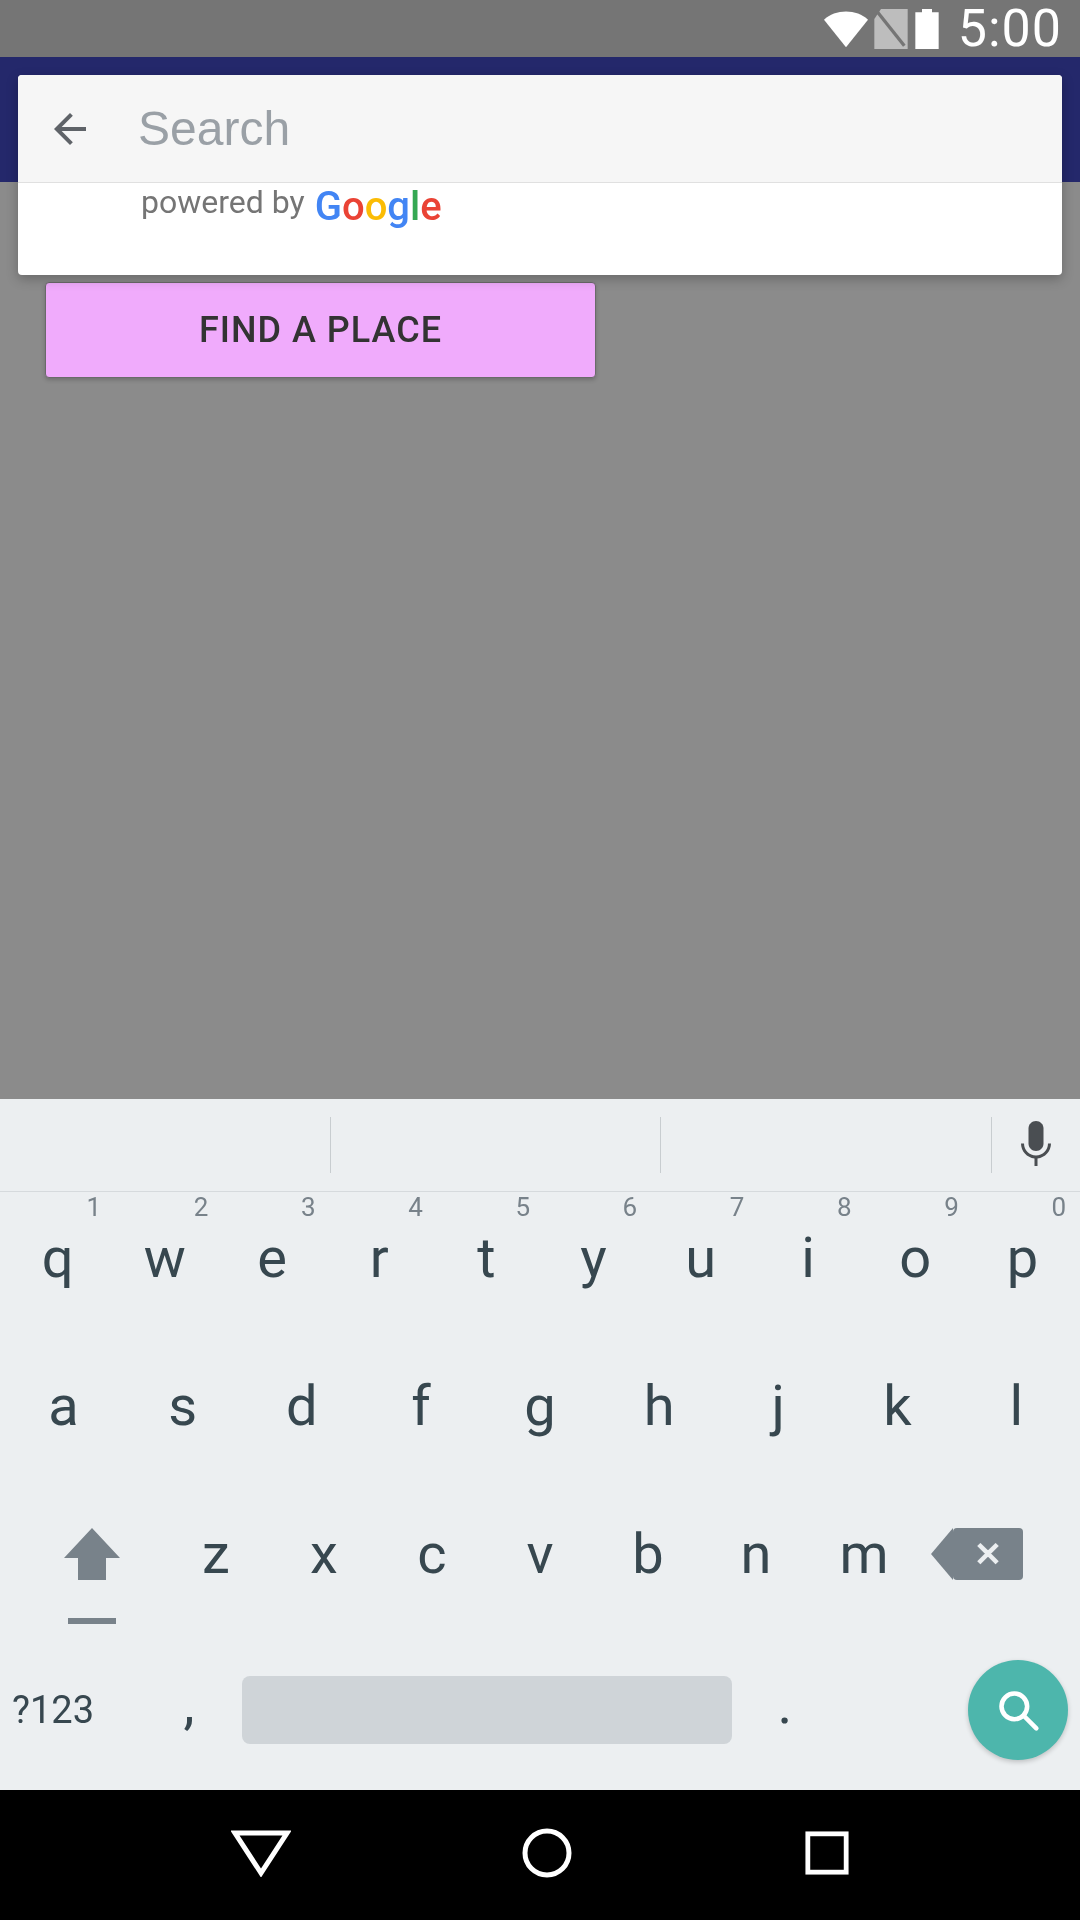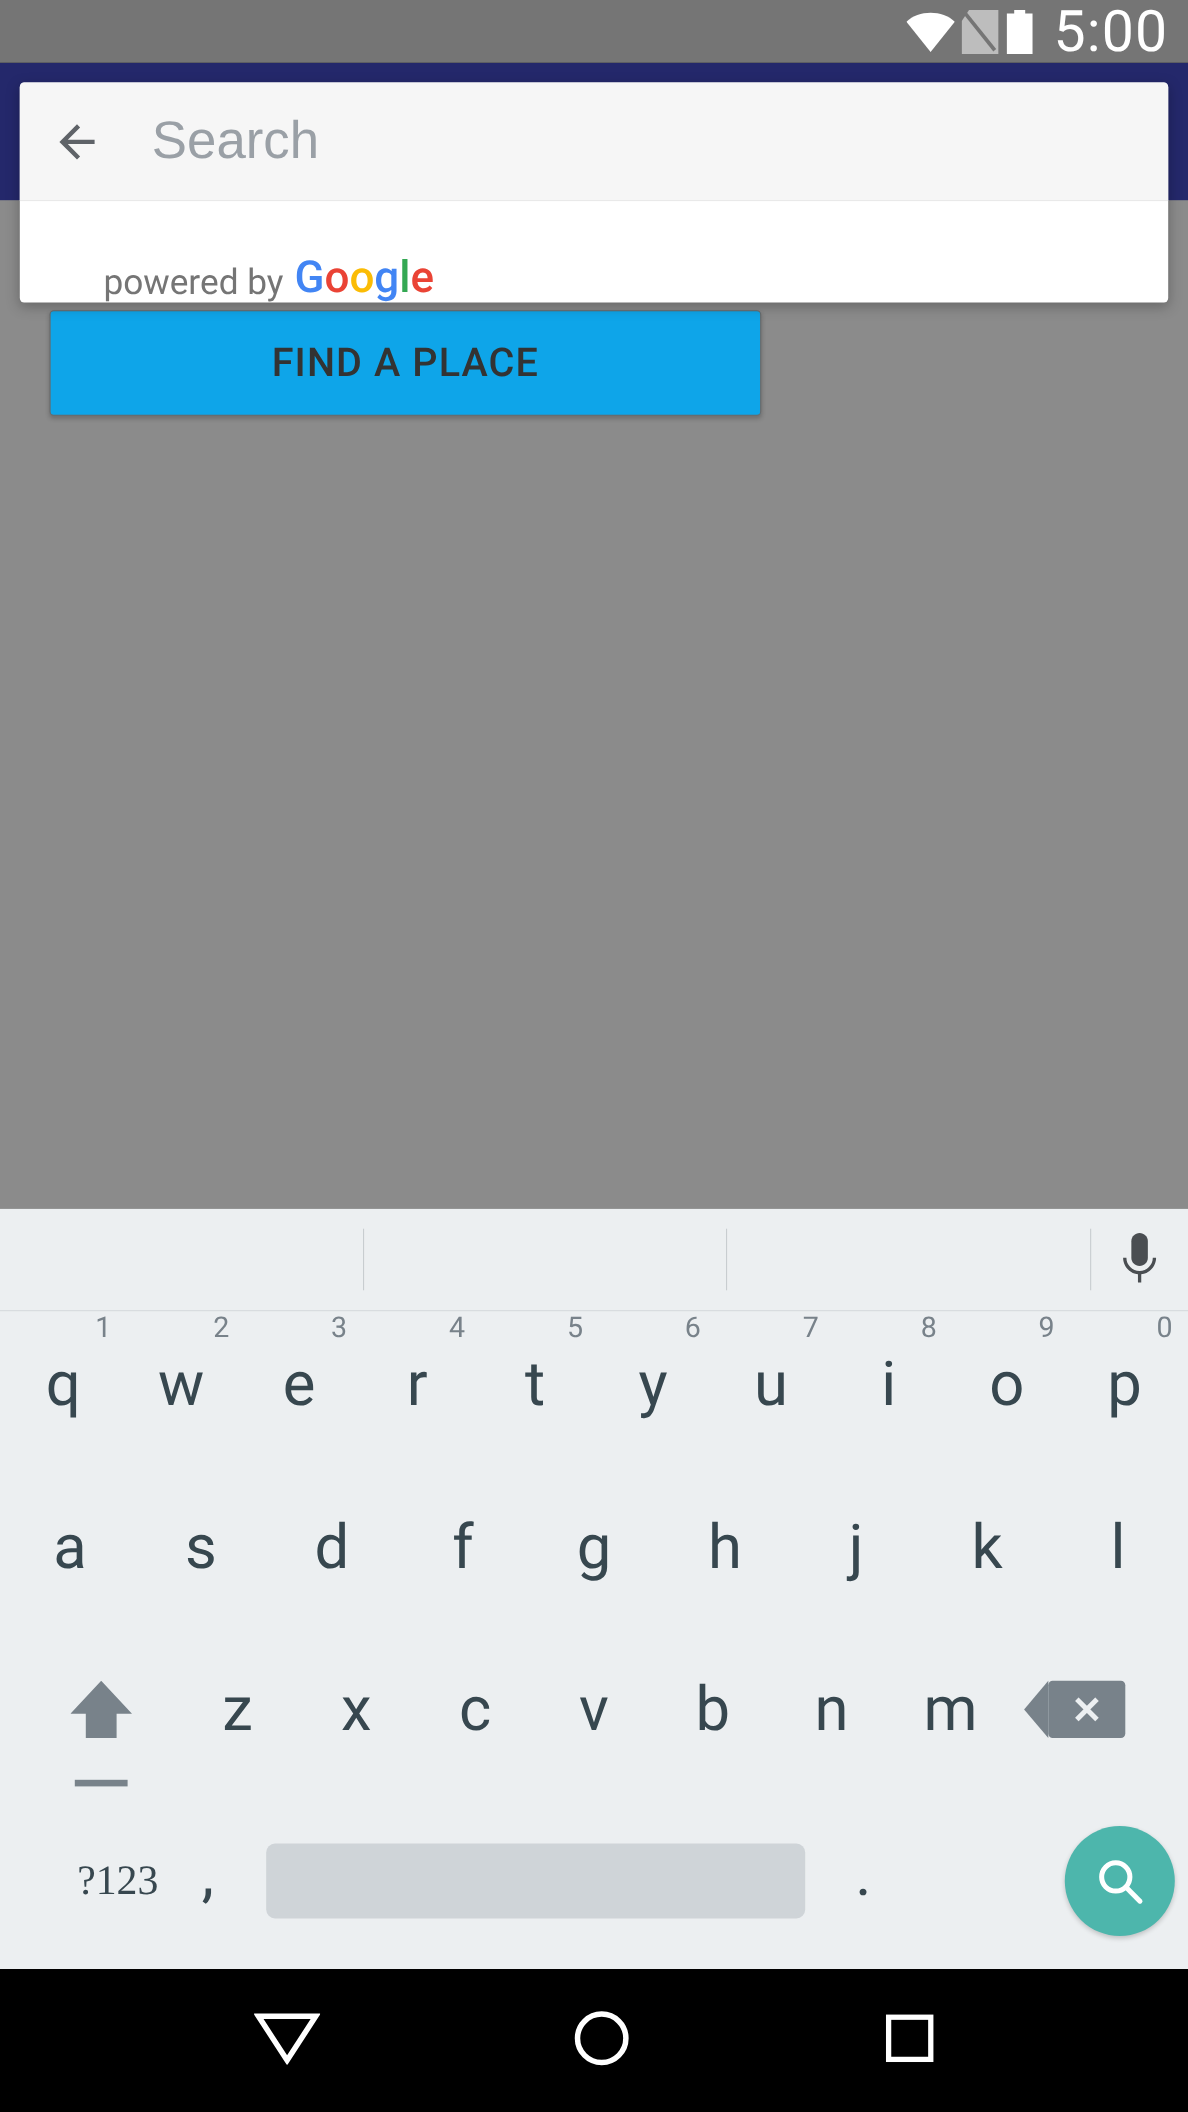--- a/index.html
+++ b/index.html
@@ -35,23 +35,23 @@
       top: 0; left: 0; right: 0;
       height: 125px;
       background: #24286b;
     }
     
     
     .find-place-btn {
       position: absolute;
       top: 225px;
       left: 45px;
-      width: 647px;
+      width: 551px;
       height: 96px;
-      background: #0ea5e9;
+      background: #f0abfc;
       border: 1px solid #6a6a6a;
       border-radius: 4px;
       display: flex;
       align-items: center;
       justify-content: center;
       font-size: 36px;
       font-weight: 500;
       letter-spacing: 1px;
       color: #333;
       box-shadow: 0 2px 4px rgba(0,0,0,.2);
@@ -94,24 +94,25 @@
       background: transparent;
       font-size: 48px;
       color: #202124;
       margin-left: 40px;
     }
     .search-input::placeholder { color: #9aa0a6; }
     
     .powered-row {
       height: 92px;
       display: flex;
-      align-items: flex-end;
+      align-items: flex-start;
       padding-left: 76px;
       font-size: 32px;
       color: #757575;
+      margin-left: 47px;
     }
     .google-logo {
       margin-left: 10px;
       font-weight: 500;
       font-size: 40px;
     }
     .g-b { color: #4285f4; } .g-r { color: #ea4335; } .g-y { color: #fbbc05; } .g-g { color: #34a853; }
     
     
     .keyboard {
@@ -200,23 +201,22 @@
       height: 128px;
       padding: 0 12px;
       margin-bottom: 16px;
     }
     .sym-key {
       width: 132px;
       font-size: 38px;
       color: #37474f;
       display: flex;
       align-items: center;
-      justify-content: flex-end;
-      cursor: pointer;
-      font-family: Liberation Serif, serif;
+      justify-content: flex-start;
+      cursor: pointer;
     }
     .punct-key {
       width: 90px;
       font-size: 56px;
       color: #37474f;
       display: flex;
       align-items: flex-end;
       justify-content: center;
       padding-bottom: 12px;
       cursor: pointer;

